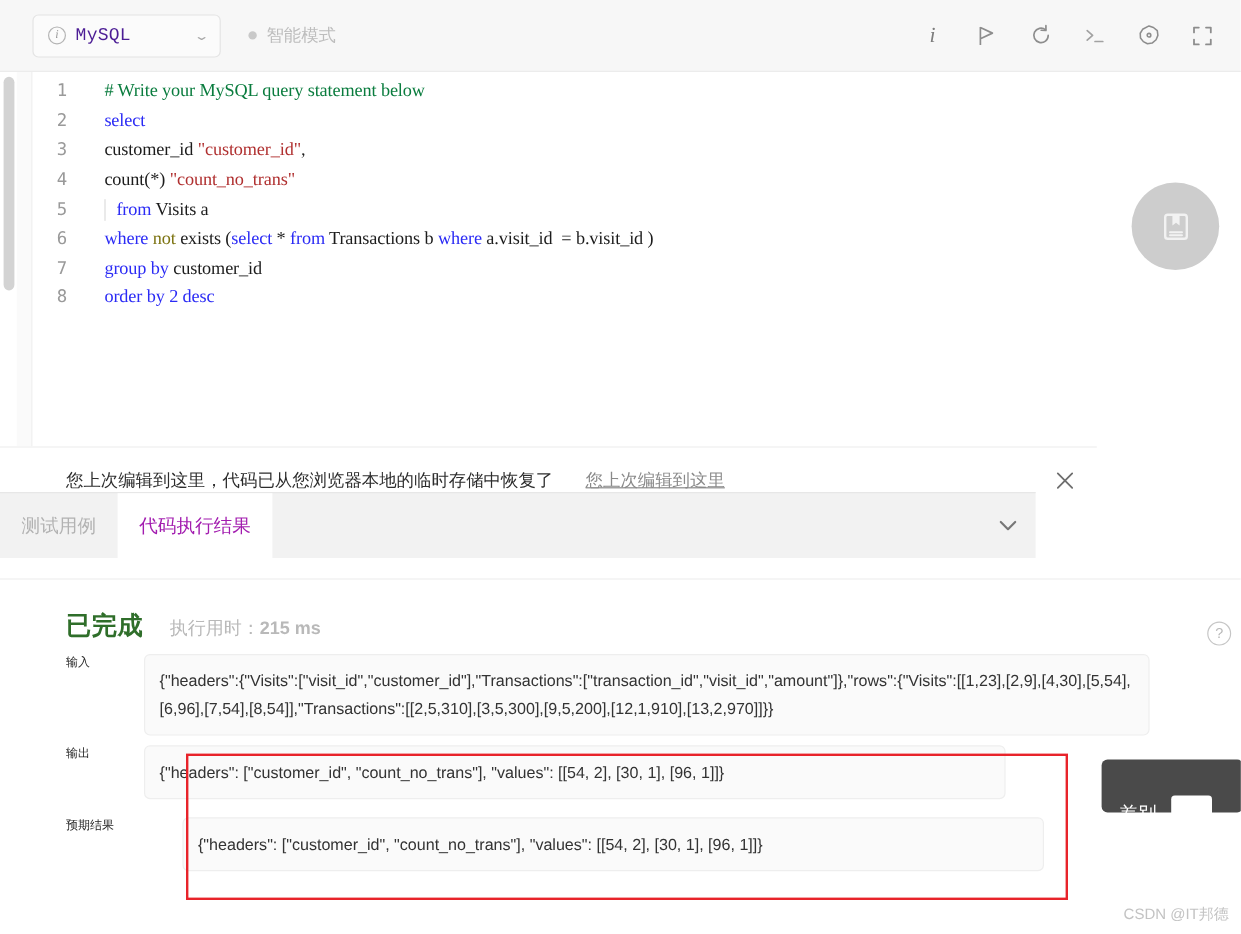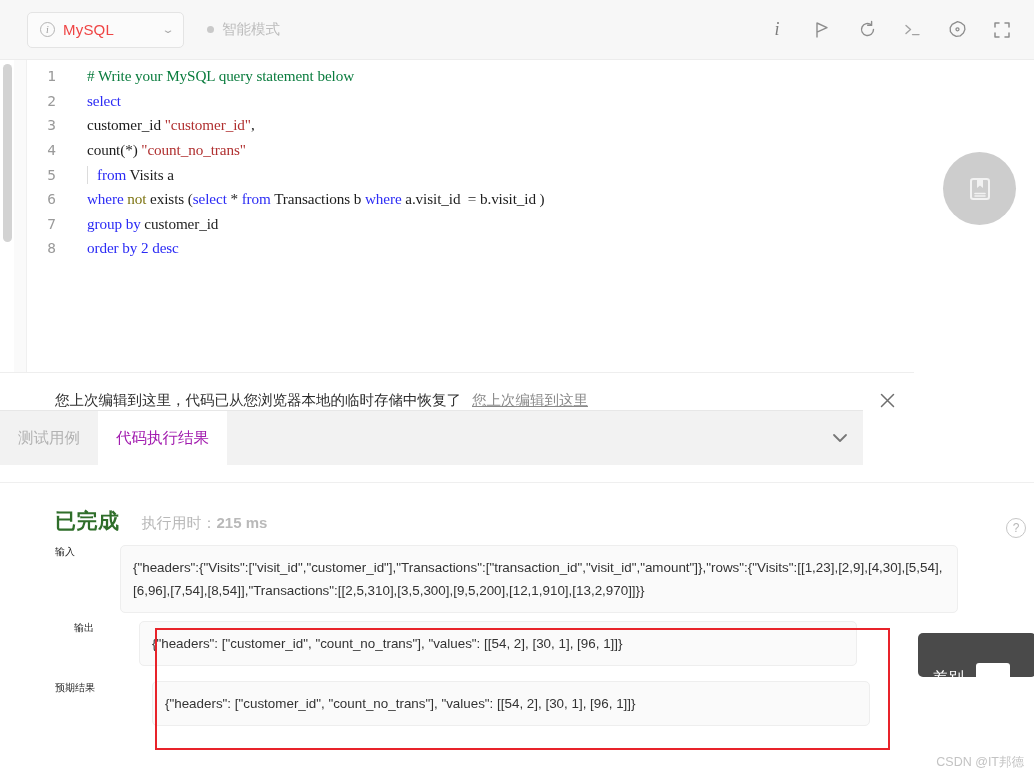--- a/index.html
+++ b/index.html
@@ -21,21 +21,21 @@
     margin-left: 27px; height: 36px; min-width: 157px;
     border: 1px solid #e4e4e4; border-radius: 5px; background: #fbfbfb;
     display: flex; align-items: center; padding: 0 10px 0 12px; cursor: pointer;
   }
   .info-circle {
     width: 15px; height: 15px; border-radius: 50%;
     border: 1px solid #b4b4b4; color: #9a9a9a;
     font-size: 10px; line-height: 13px; text-align: center;
     font-family: "Liberation Serif", serif; font-style: italic; flex: 0 0 auto;
   }
-  .lang-name { font-size: 15px; color: #ef4444; margin-left: 8px; letter-spacing: .2px; }
+  .lang-name { font-size: 15px; color: #4c1d95; margin-left: 8px; letter-spacing: .2px; font-family: Liberation Mono, monospace; }
   .chev-sm { margin-left: auto; color: #a8a8a8; font-size: 12px; line-height: 1;
              transform: scaleX(1.35) scaleY(.82); }
 
   .smart-dot { width: 7px; height: 7px; border-radius: 50%; background: #c9c9c9;
                margin-left: 23px; flex: 0 0 auto; }
   .smart-label { font-size: 14.5px; color: #bdbdbd; margin-left: 8px; }
 
   .tool-icons { margin-left: auto; display: flex; align-items: center;
                 gap: 25px; padding-right: 22px; }
   .ticon { width: 20px; height: 20px; display: flex; align-items: center;
@@ -91,20 +91,21 @@
     position: absolute; right: 18px; top: 92px; width: 73px; height: 73px;
     border-radius: 50%; background: #cdcdcd;
     display: flex; align-items: center; justify-content: center; cursor: pointer;
   }
 
   
   .notice {
     position: absolute; left: 0; top: 372px; width: 914px; height: 55px;
     background: #ffffff; display: flex; align-items: center;
     border-top: 1px solid #eeeeee;
+    gap: 16px;
   }
   .notice-txt { margin-left: 55px; font-size: 14.5px; color: #2d2d2d; }
   .notice-link { font-size: 14.5px; color: #8a8a8a;
                  text-decoration: underline; margin-left: 11px; cursor: pointer; }
   .notice-x { margin-left: auto; margin-right: 16px; width: 22px; height: 22px;
               display: flex; align-items: center; justify-content: center;
               color: #6e6e6e; cursor: pointer; }
 
   
   .tabbar {
@@ -140,21 +141,21 @@
   .io-label { width: 120px; padding-left: 55px; font-size: 10px;
               color: #1f1f1f; flex: 0 0 auto; }
   .io-box {
     background: #fafafa; border: 1px solid #eeeeee; border-radius: 5px;
     font-size: 13.4px; color: #333; line-height: 23px;
     padding: 10px 12px; word-break: break-all;
   }
 
   .row-input { left: 0; top: 62px; }
   .row-input .io-box { width: 838px; }
-  .row-output { left: 0; top: 138px; padding-left: 19px; }
+  .row-output { left: 0; top: 138px; }
   .row-output .io-box { width: 718px; }
   .row-expect { left: 0; top: 198px; gap: 32px; }
   .row-expect .io-box { width: 718px; }
 
   .diff-pill {
     position: absolute; left: 918px; top: 633px; height: 44px; width: 118px;
     background: #4a4a4a; border-radius: 5px; display: flex;
     align-items: center; padding: 0 6px 0 14px; cursor: pointer;
   }
   .diff-pill span { color: #fff; font-size: 16px; margin-top: 47px; }

